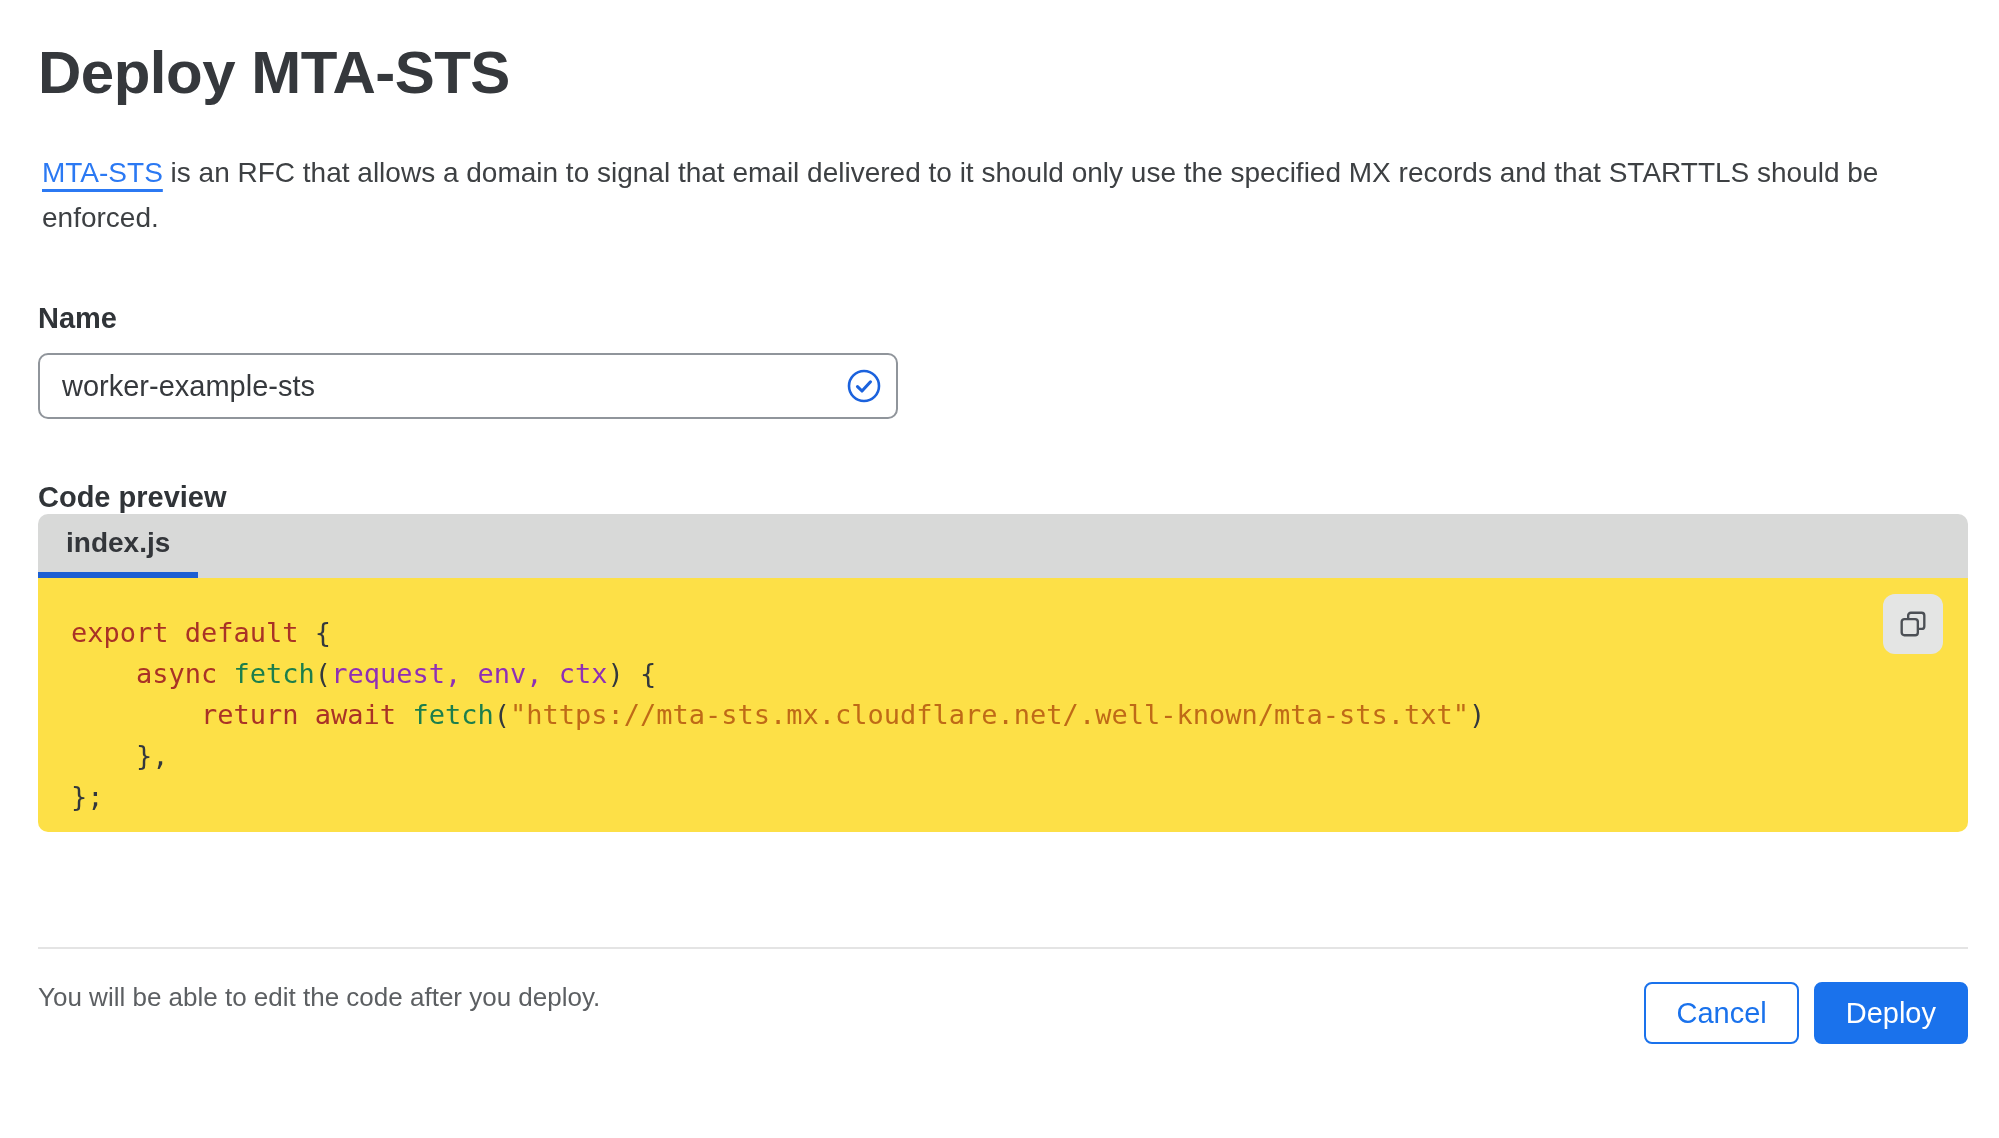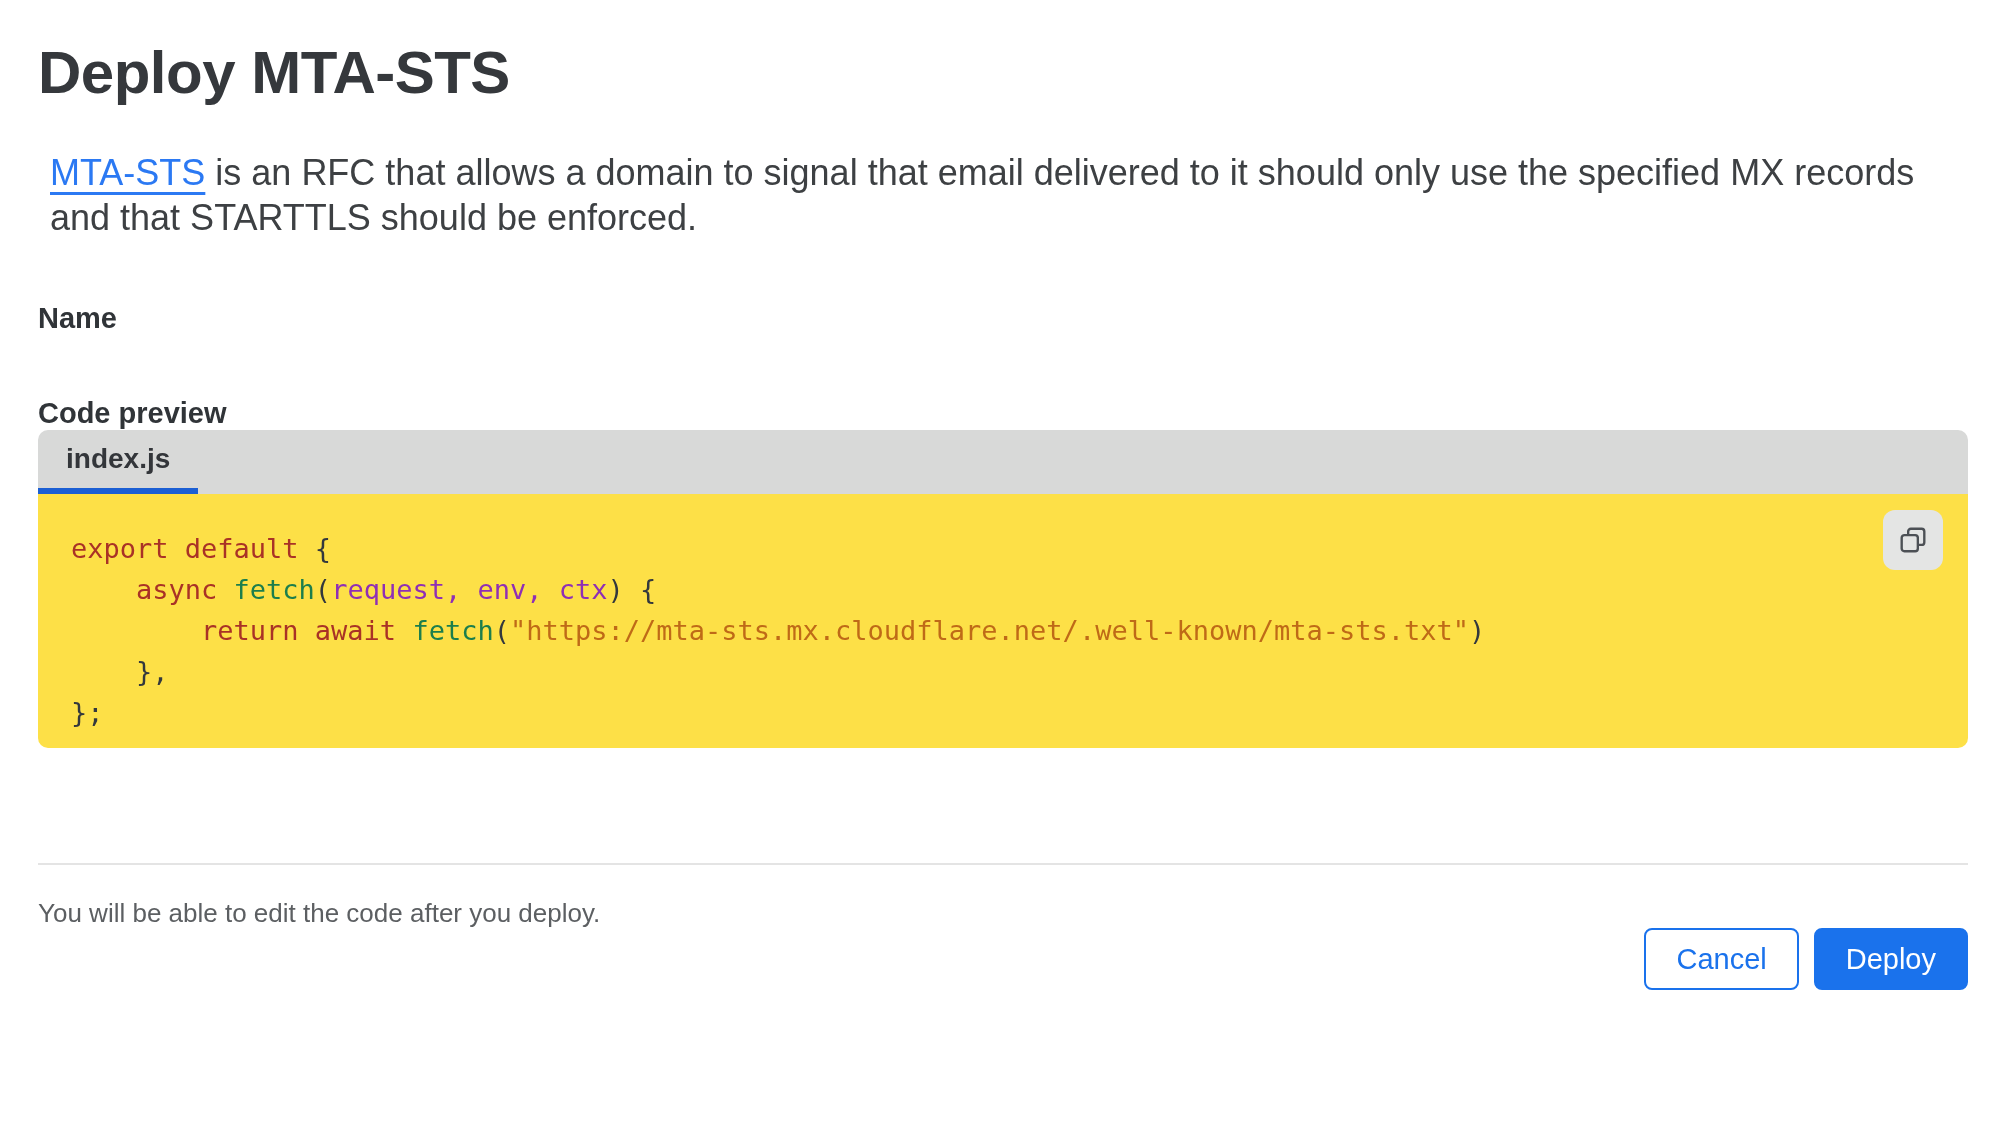--- a/index.html
+++ b/index.html
@@ -16,21 +16,21 @@
     font-family:"Liberation Sans", sans-serif;color:#3d4043;
     overflow:hidden;
   }
   .page{padding:0 31px 0 38px;}
 
   h1.title{
     margin:40px 0 0;font-size:60px;line-height:66px;font-weight:700;
     color:#35383c;letter-spacing:-0.5px;
   }
   p.intro{
-    margin:44px 12px 0;font-size:36px;line-height:45px;color:#3d4043;
+    margin:44px 4px 0;font-size:28px;line-height:45px;color:#3d4043;
     max-width:1910px;
   }
   a.intro-link{
     color:var(--link_blue);text-decoration:underline;
     text-decoration-thickness:2.5px;text-underline-offset:7px;cursor:pointer;
   }
 
   .field-label{
     display:block;margin-top:62px;font-size:29px;font-weight:700;color:#303438;
   }
@@ -73,21 +73,21 @@
     border:none;border-radius:12px;background:#e4e5e4;cursor:pointer;
     display:flex;align-items:center;justify-content:center;padding:0;
   }
 
   .divider{margin-top:115px;height:2px;background:#e4e4e4;width:1930px;}
   .footer-row{
     margin-top:33px;width:1930px;display:flex;align-items:flex-start;
     justify-content:space-between;
   }
   .footer-note{font-size:26px;color:#5c5f62;}
-  .actions{display:flex;align-items:center;gap:15px;margin-top:30px;}
+  .actions{display:flex;align-items:center;gap:15px;}
   .btn{
     height:62px;border-radius:8px;font-family:"Liberation Sans", sans-serif;
     font-size:29px;padding:0 30px;cursor:pointer;line-height:1;
   }
   .btn-cancel{
     background:#ffffff;border:2px solid var(--accent_blue);color:var(--accent_blue);
   }
   .btn-deploy{
     background:var(--accent_blue);border:2px solid var(--accent_blue);color:#ffffff;
   }
@@ -95,20 +95,27 @@
 </head>
 <body>
 
 <main class="page">
 
   <h1 class="title">Deploy MTA-STS</h1>
 
   <p class="intro"><a class="intro-link">MTA-STS</a><span> is an RFC that allows a domain to signal that email delivered to it should only use the specified MX records and that STARTTLS should be enforced.</span></p>
 
   <label class="field-label">Name</label>
+  <div class="input-wrap">
+    <input type="text" value="worker-example-sts" style="">
+    <svg class="input-check" viewBox="0 0 36 36">
+      <circle cx="18" cy="18" r="15" fill="none" stroke="var(--check_blue)" stroke-width="2.6"></circle>
+      <path d="M11.5 18.6 L16 23 L24.5 13.8" fill="none" stroke="var(--check_blue)" stroke-width="3.1" stroke-linecap="round" stroke-linejoin="round"></path>
+    </svg>
+  </div>
 
   <label class="field-label">Code preview</label>
 
   <div class="code-card">
     <div class="tabbar">
       <div class="tab">index.js</div>
     </div>
     <div class="code-area">
       <pre><div><span class="tok-keyword">export default</span><span class="tok-plain"> {</span></div><div><span class="tok-plain">    </span><span class="tok-keyword">async</span><span class="tok-plain"> </span><span class="tok-function">fetch</span><span class="tok-plain">(</span><span class="tok-param">request, </span><span class="tok-param">env, </span><span class="tok-param">ctx</span><span class="tok-plain">) {</span></div><div><span class="tok-plain">        </span><span class="tok-keyword">return await</span><span class="tok-plain"> </span><span class="tok-function">fetch</span><span class="tok-plain">(</span><span class="tok-string">"https://mta-sts.mx.cloudflare.net/.well-known/mta-sts.txt"</span><span class="tok-plain">)</span></div><div><span class="tok-plain">    },</span></div><div><span class="tok-plain">};</span></div></pre>
       <button class="copy-btn">

